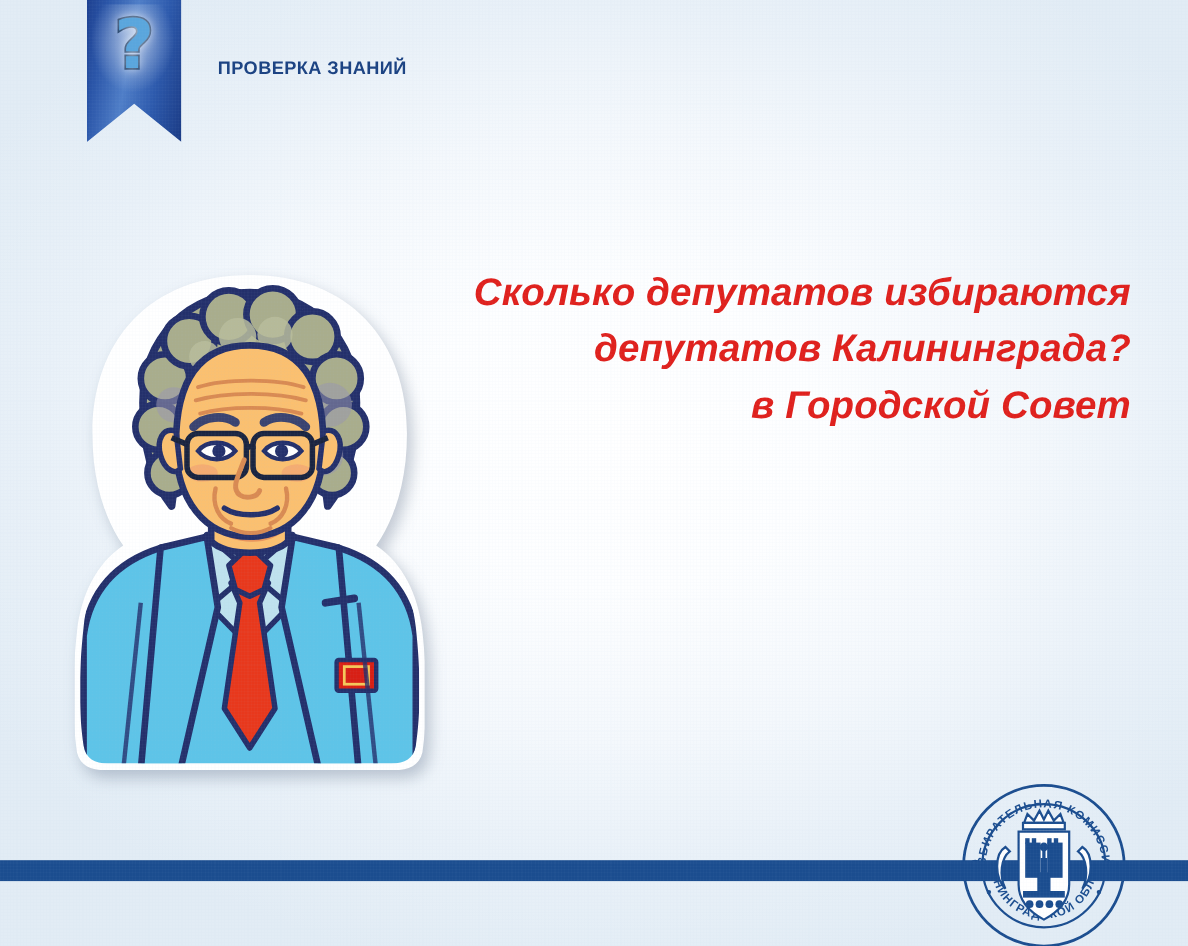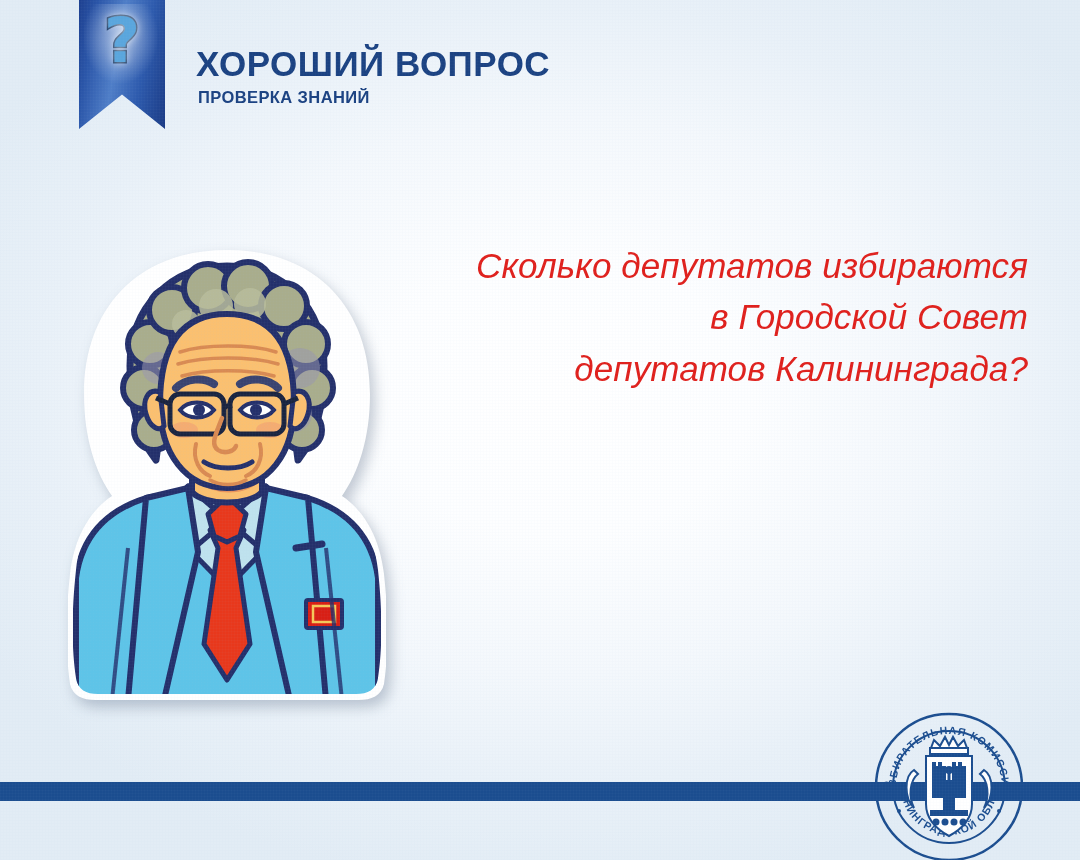--- a/index.html
+++ b/index.html
@@ -102,21 +102,21 @@
 
   
   .question {
     position: absolute;
     right: 52px;
     top: 240px;
     width: 680px;
     text-align: right;
     color: #e0201c;
     font-size: 35px;
-    font-weight: normal;
+    font-weight: bold;
     font-style: italic;
     line-height: 1.47;
     letter-spacing: .1px;
   }
   .question .qline { display: block; white-space: nowrap; }
 
   
   .character {
     position: absolute;
     left: 68px;
@@ -151,30 +151,29 @@
 <div id="poster">
 
   <div class="header">
 
     <div class="ribbon">
       <div class="glow"></div>
       <div class="qmark">?</div>
     </div>
 
     <div class="header-text">
-      <div class="header-title">ХОРОШИЙ ВОПРОС</div>
       <div class="header-sub">ПРОВЕРКА ЗНАНИЙ</div>
     </div>
 
   </div>
 
   <div class="question">
     <span class="qline">Сколько депутатов избираются</span>
+    <span class="qline">депутатов Калининграда?</span>
     <span class="qline">в Городской Совет</span>
-    <span class="qline">депутатов Калининграда?</span>
   </div>
 
   <div class="character">
     <svg viewBox="0 0 318 452" xmlns="http://www.w3.org/2000/svg">
       <defs>
         <clipPath id="stickerClip">
           <path d="M159 8
                    C 244 8 296 66 296 146
                    C 296 190 284 222 268 244
                    C 292 258 306 286 310 322

